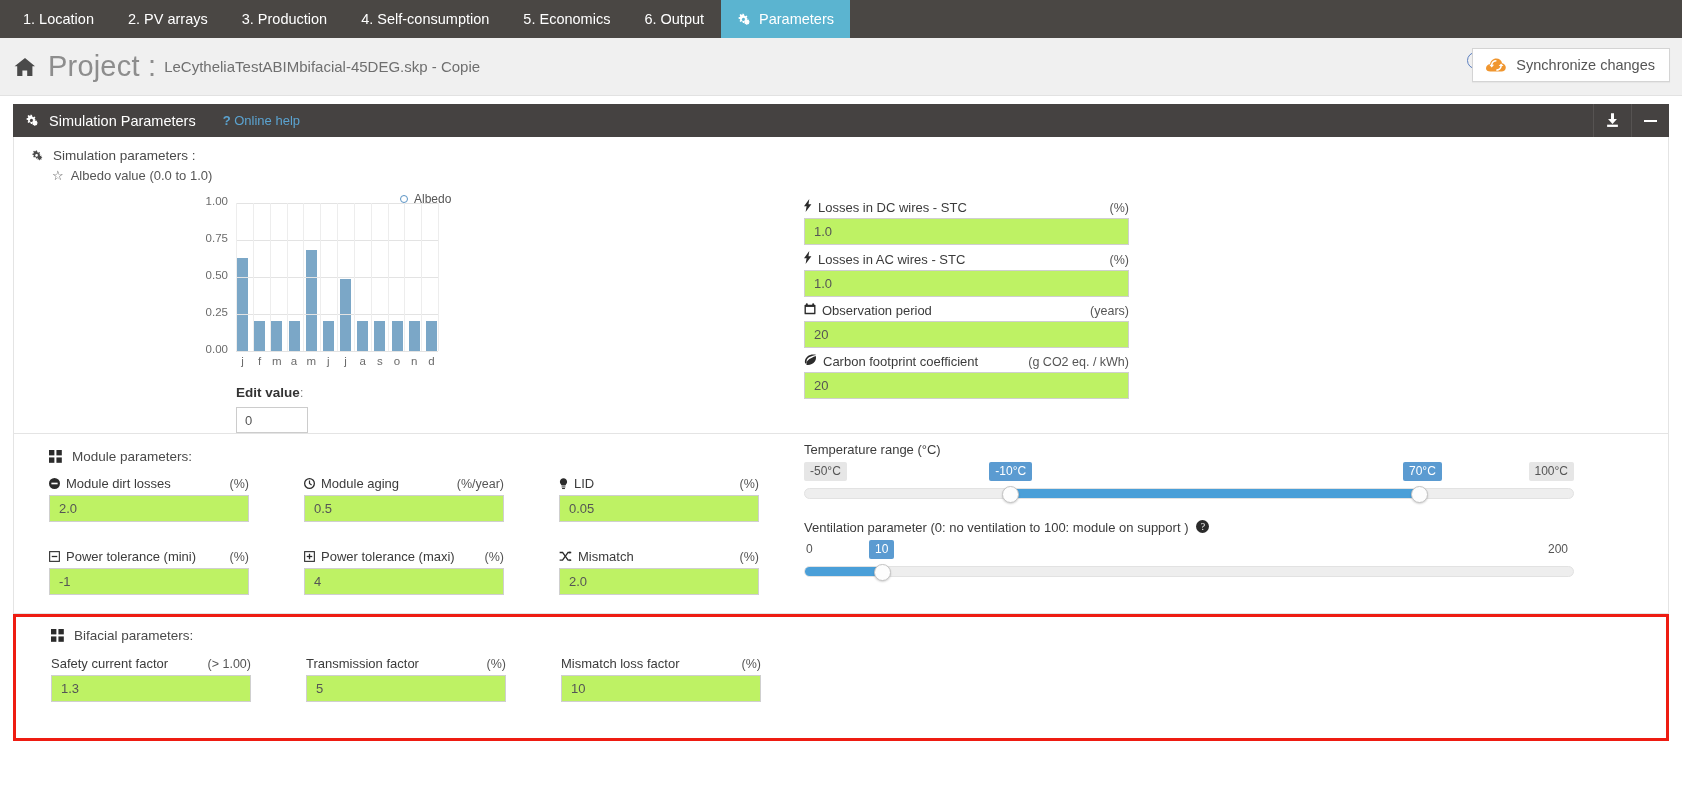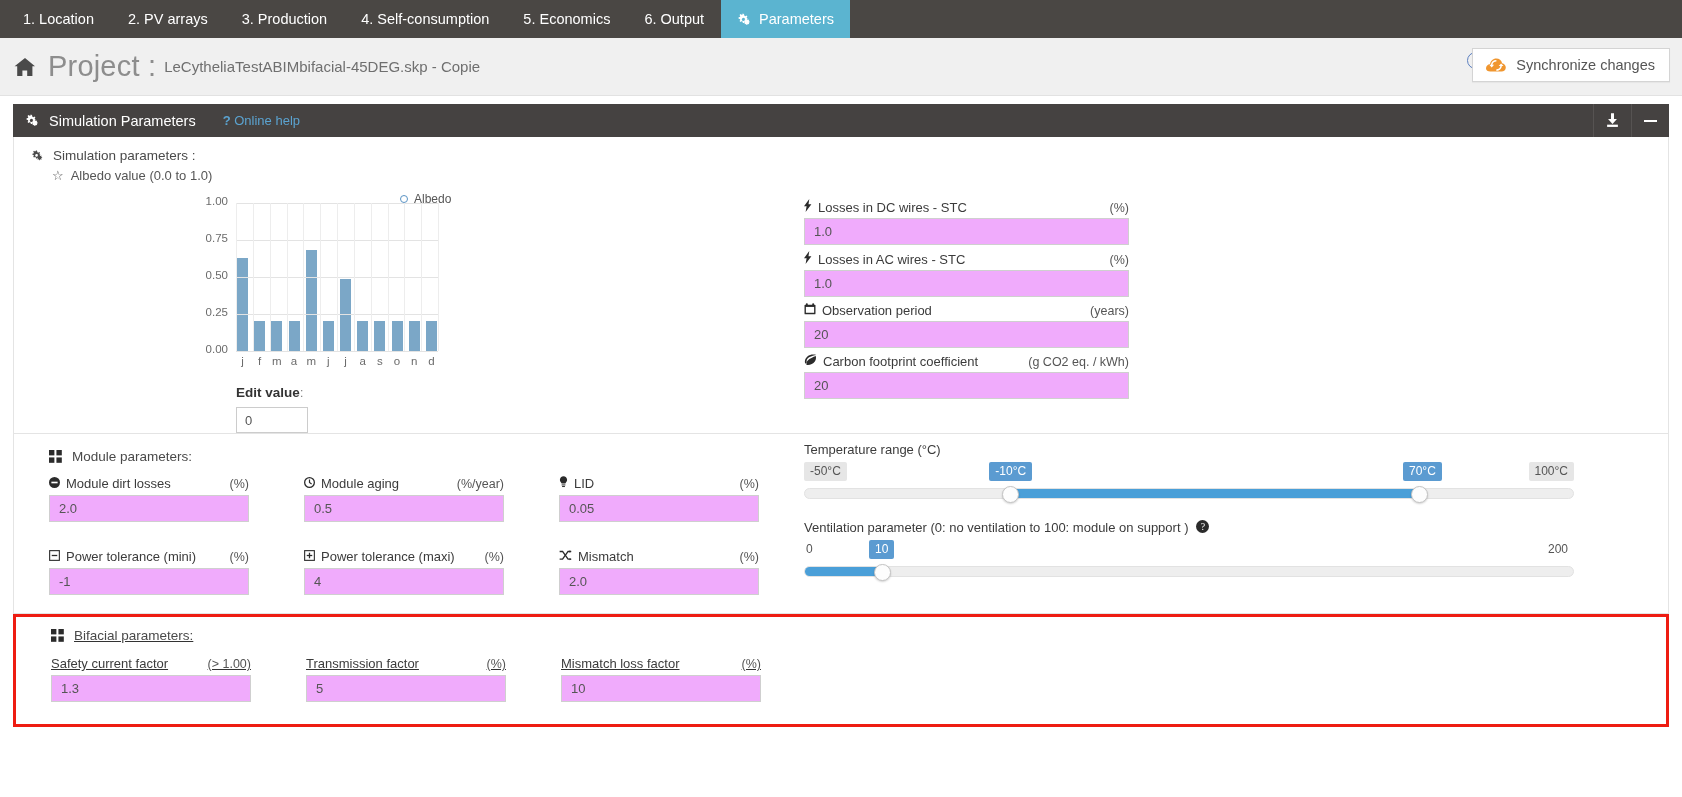--- a/index.html
+++ b/index.html
@@ -188,31 +188,31 @@
   .fieldrow { width: 325px; margin-bottom: 6px; }
   .flabel {
     display: flex; align-items: baseline;
     font-size: 13px; color: #3b3b3b;
     padding-bottom: 3px;
   }
   .flabel .fi { margin-right: 6px; display:inline-flex; }
   .flabel .unit { margin-left: auto; color: #555; font-size: 12.5px;}
   .finput {
     width: 100%; height: 27px;
-    border: 1px solid #cfcfcf; background: #f0abfc;
+    border: 1px solid #cfcfcf; background: #bef264;
     font-size: 13px; color: #555; padding: 0 9px;
     font-family: "Liberation Sans", sans-serif;
   }
 
   
   .mod-wrap { display: flex; padding-bottom: 18px; }
   .mod-left { width: 790px; padding-left: 35px; padding-top: 6px; }
   .mgrid { display: flex; gap: 55px; }
   .mcell { width: 200px; }
-  .mcell .flabel { padding-bottom: 4px; }
+  .mcell .flabel { padding-bottom: 4px; align-items: center; }
   .mrow2 { margin-top: 27px; }
 
   .mod-right { padding-top: 8px; width: 770px; }
   .slider-label {
     font-size: 13px; color: #3b3b3b; margin-bottom: 5px;
     display: flex; align-items: flex-start;
   }
   .slider-label .qmark {
     margin-left: 8px;
     width: 13px; height: 13px; border-radius: 50%;
@@ -245,21 +245,21 @@
     box-shadow: 0 1px 2px rgba(0,0,0,.18);
     cursor: pointer;
   }
   .ventblock { margin-top: 21px; }
 
   
   .sec.bifacial {
     border: 3px solid #ee1c12;
     margin-top: 0;
   }
-  .bif-inner { padding-left: 35px; padding-top: 2px; padding-bottom: 22px; text-decoration: underline; }
+  .bif-inner { padding-left: 35px; padding-top: 2px; padding-bottom: 36px; }
 
   
   svg { display: block; }
 </style>
 </head>
 <body>
 
 <div class="topnav">
   <div class="tab">
     <span>1. Location</span>

